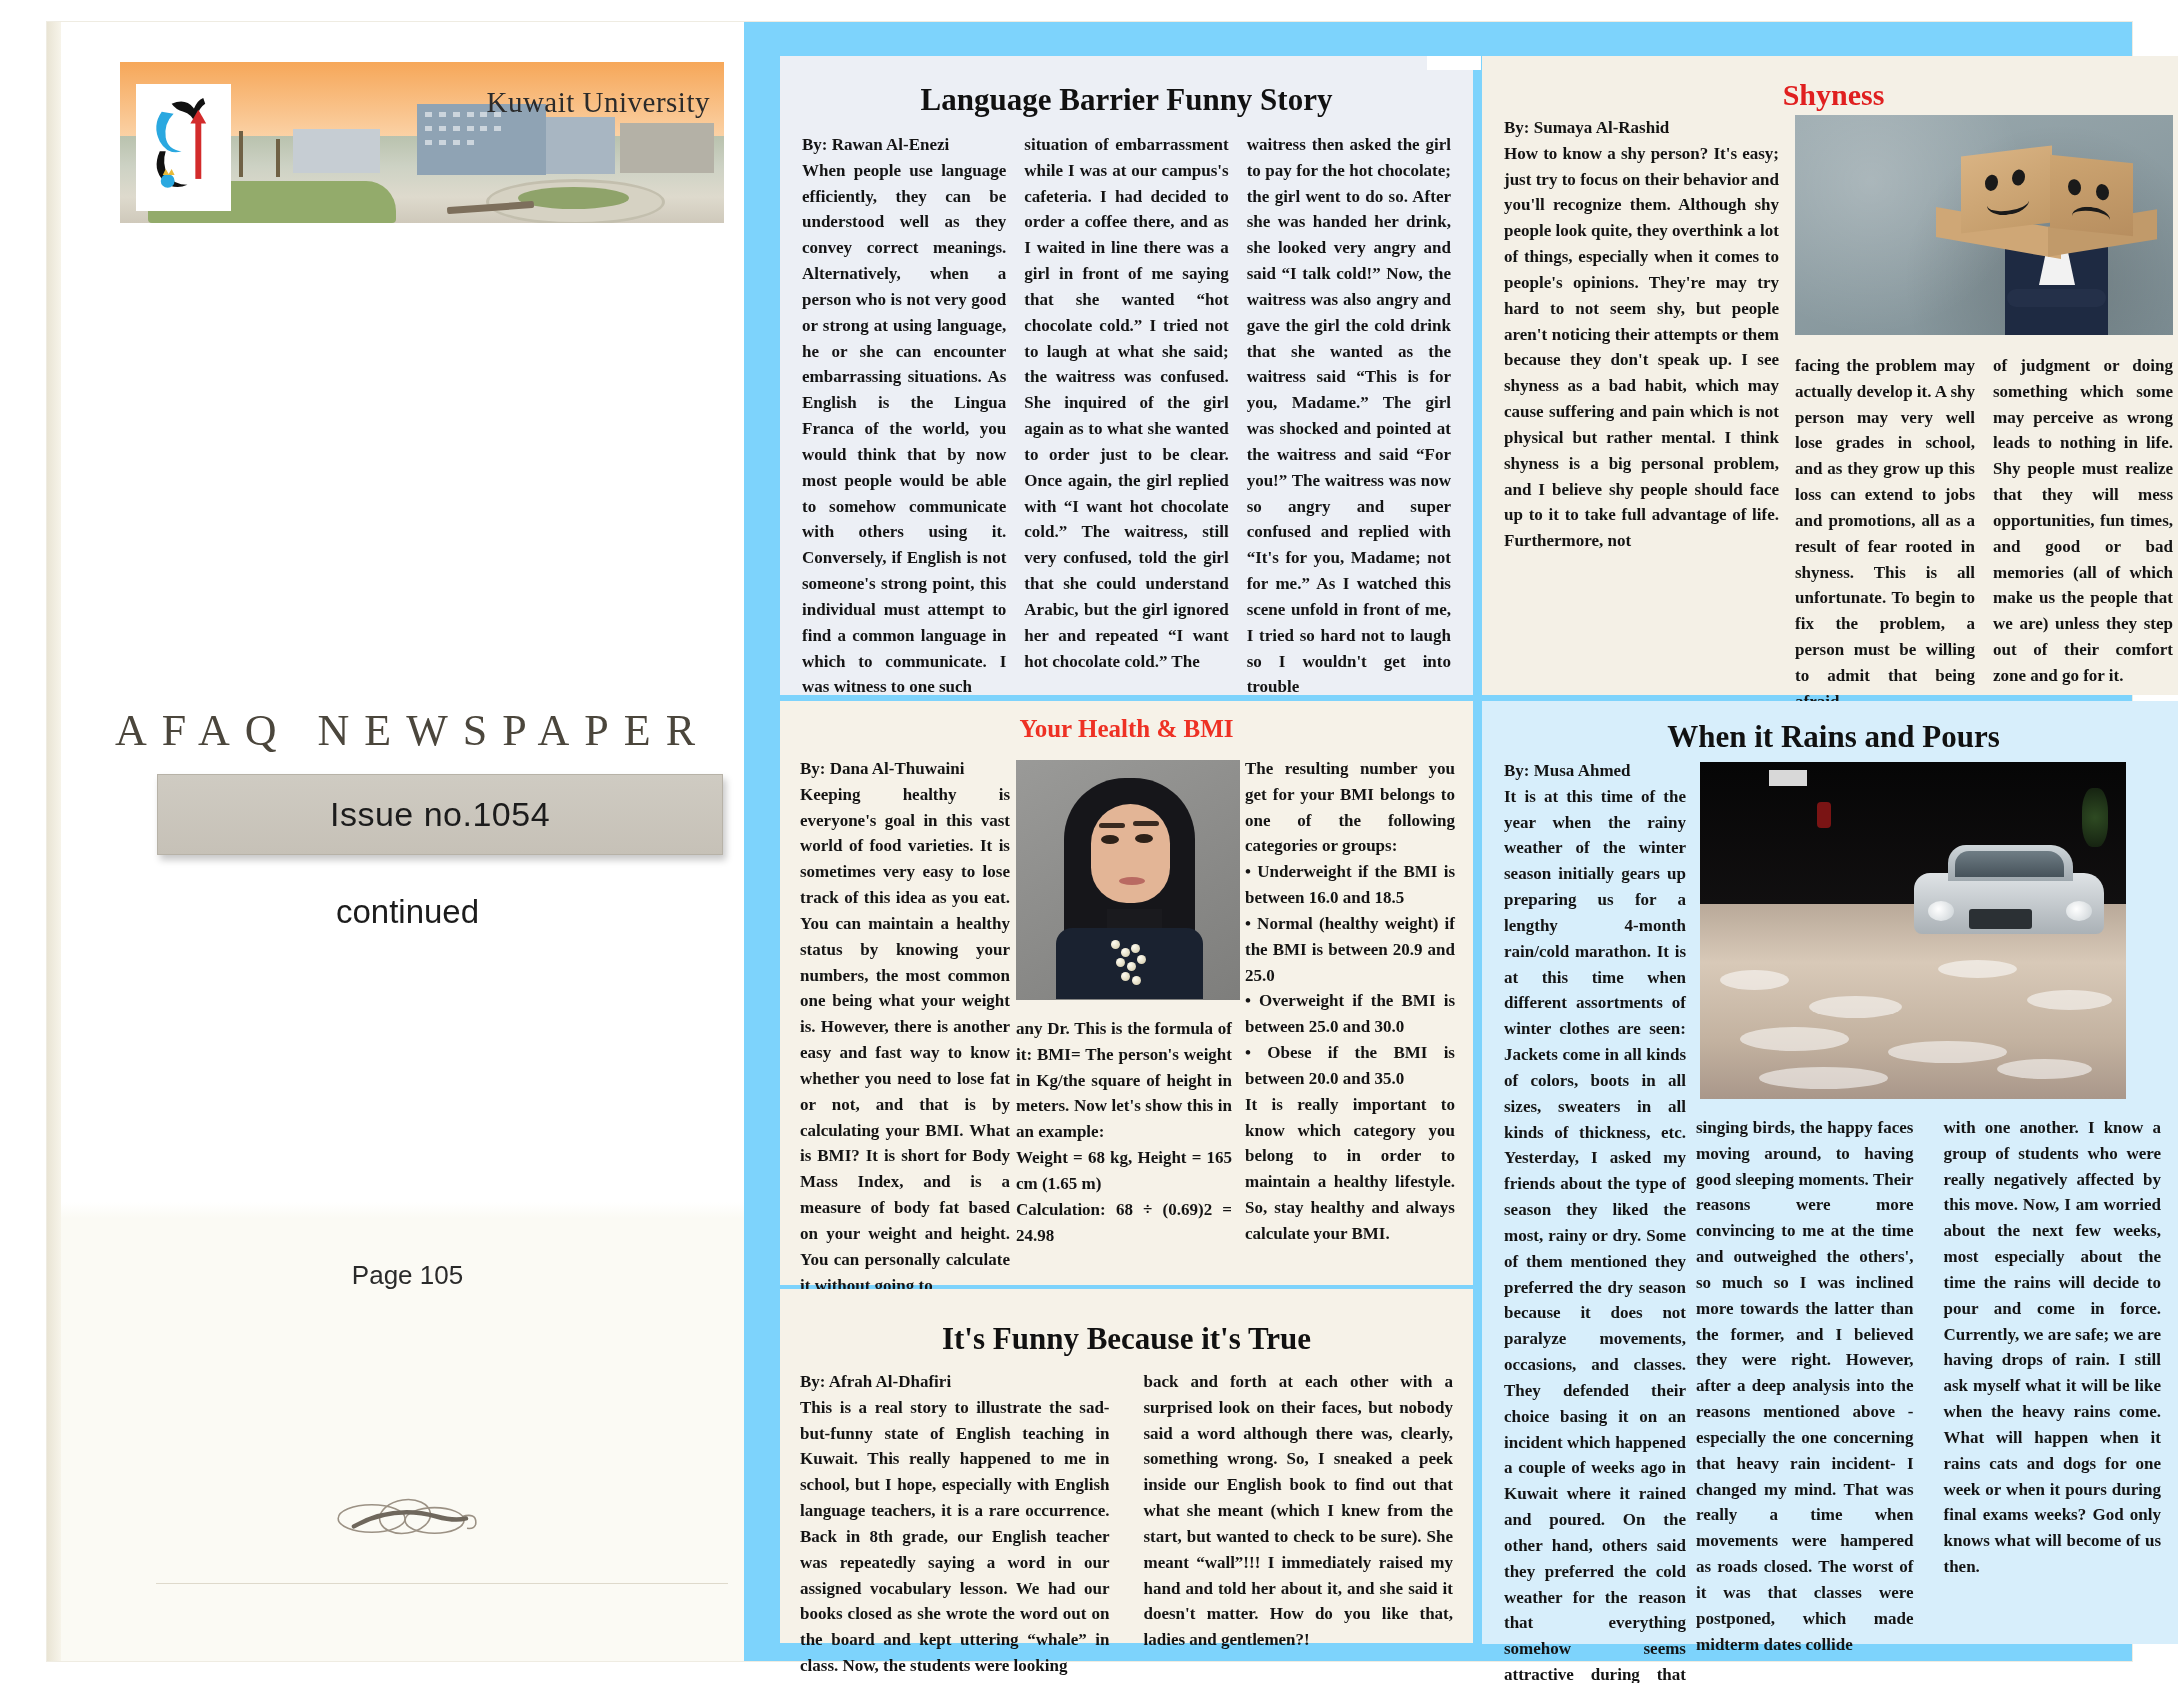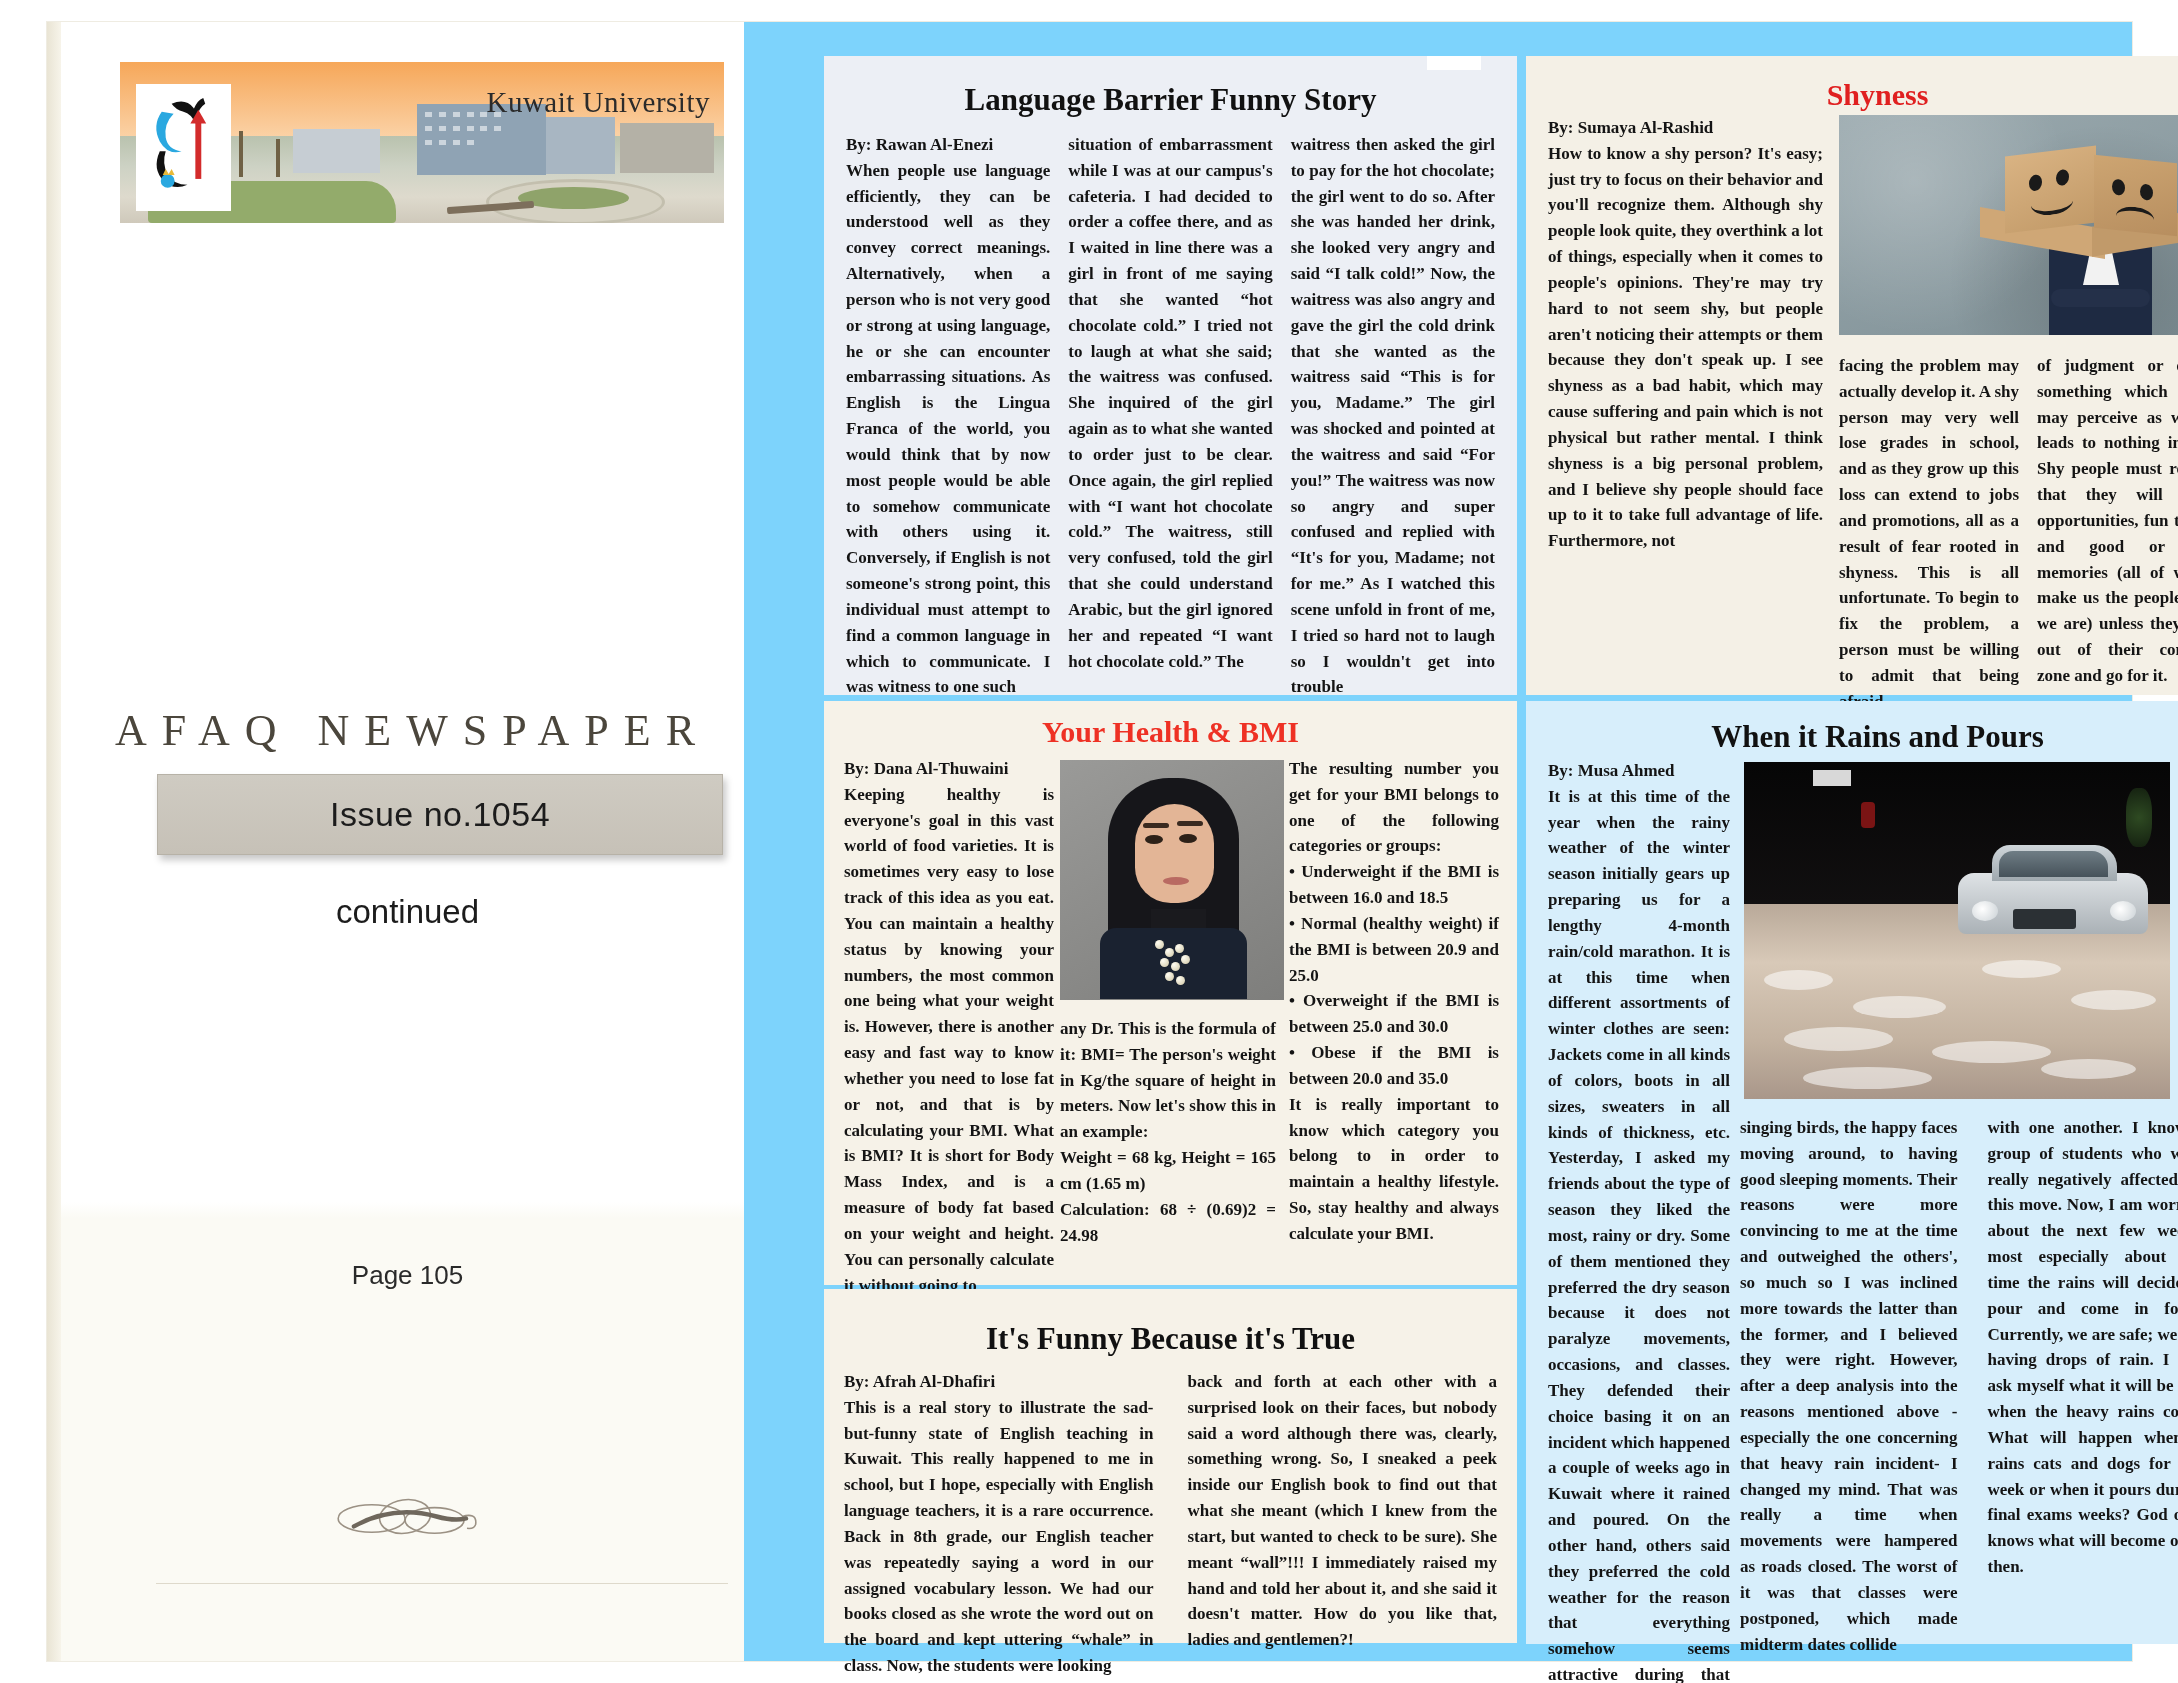--- a/index.html
+++ b/index.html
@@ -91,21 +91,21 @@
     padding-left:10px;
   }
   .rule-bottom {
     position:absolute; left:95px; top:1561px; width:572px; height:1px;
     background:#ded9cb;
   }
 
   
   .content { position:absolute; left:697px; top:0; right:0; bottom:0; }
 
-  .panel { position:absolute;margin-left:44px; }
+  .panel { position:absolute; }
   .panel-lang {
     left:36px; top:34px; width:693px; height:639px;
     background:#eceff5;
   }
   .panel-lang-tab {
     position:absolute; left:683px; top:34px; width:54px; height:14px;
     background:#ffffff;
   }
   .panel-shy {
     left:738px; top:34px; width:703px; height:639px;
@@ -123,21 +123,21 @@
     left:738px; top:679px; width:703px; height:943px;
     background:#d7eefb;
   }
 
   .headline {
     text-align:center; font-weight:bold; color:#111;
     font-family:"Liberation Serif", serif;
   }
   .h-lang { font-size:31px; padding-top:26px; }
   .h-shy  { font-size:30px; padding-top:22px; color:#e02020; }
-  .h-health { font-size:30px; padding-top:14px; color:#ee3124; }
+  .h-health { font-size:25px; padding-top:14px; color:#ee3124; }
   .h-funny { font-size:31px; padding-top:32px; }
   .h-rain { font-size:31px; padding-top:18px; }
 
   .cols { display:flex; gap:18px; }
   .col { flex:1; }
 
   .body-text {
     font-family:"Liberation Serif", serif;
     font-weight:bold;
     font-size:17px;

